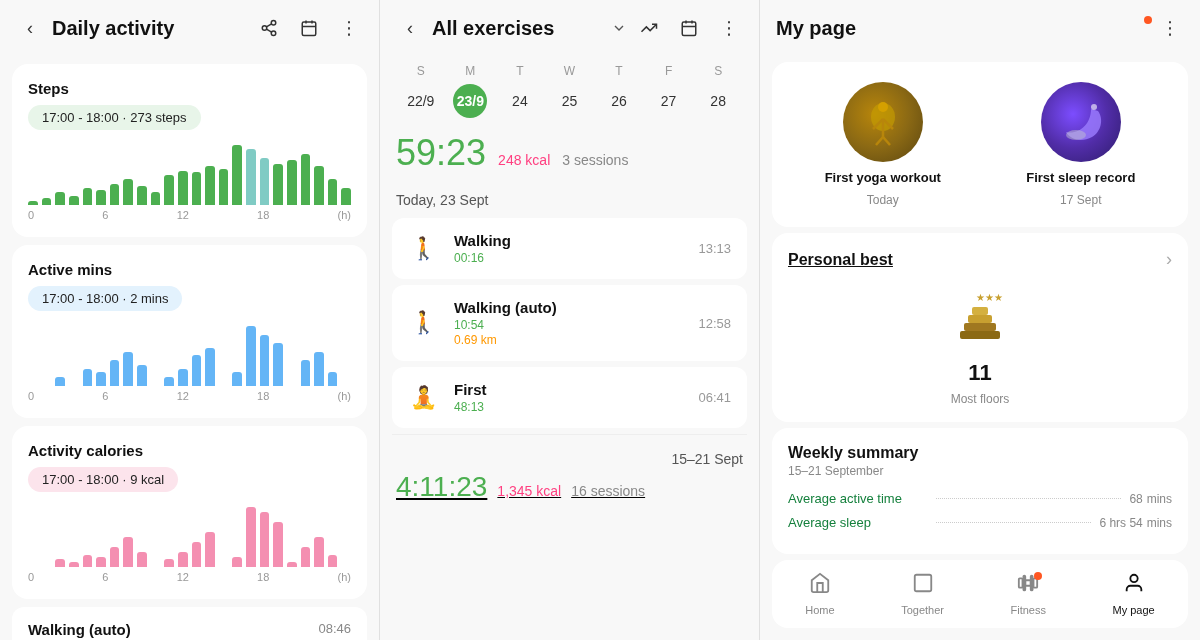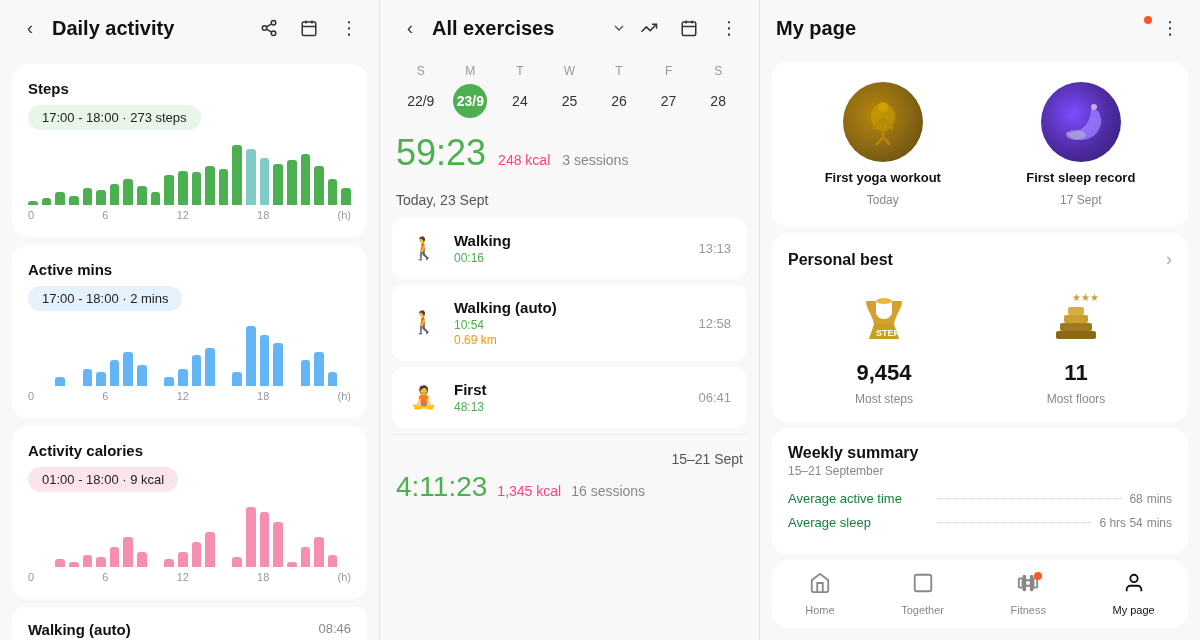--- a/index.html
+++ b/index.html
@@ -268,20 +268,21 @@
       font-size: 28px;
       font-weight: 300;
       color: #4caf50;
     }
 
     .week-summary-row {
       display: flex;
       align-items: baseline;
       gap: 10px;
       margin-top: 4px;
+      text-decoration: underline;
     }
 
     .week-summary-kcal {
       font-size: 14px;
       color: #ff4081;
     }
 
     .week-summary-sessions {
       font-size: 14px;
       color: #888;
@@ -374,20 +375,21 @@
       display: flex;
       justify-content: space-between;
       align-items: center;
       margin-bottom: 14px;
     }
 
     .section-title {
       font-size: 16px;
       font-weight: 600;
       color: #111;
+      text-decoration: underline;
     }
 
     .chevron-right {
       font-size: 18px;
       color: #aaa;
     }
 
     .pb-items {
       display: flex;
       justify-content: space-around;
@@ -609,21 +611,21 @@
       <span>0</span>
       <span>6</span>
       <span>12</span>
       <span>18</span>
       <span>(h)</span>
     </div>
   </div>
 
   <div class="chart-section">
     <div class="chart-title">Activity calories</div>
-    <div class="tooltip-bubble pink">01:00 - 18:00 · 9 kcal</div>
+    <div class="tooltip-bubble pink">17:00 - 18:00 · 9 kcal</div>
     <div class="bars-container" id="calories-bars">
         <div class="chart-bar bar-pink" style="height: 0px;"></div>
         <div class="chart-bar bar-pink" style="height: 0px;"></div>
         <div class="chart-bar bar-pink" style="height: 8px;"></div>
         <div class="chart-bar bar-pink" style="height: 5px;"></div>
         <div class="chart-bar bar-pink" style="height: 12px;"></div>
         <div class="chart-bar bar-pink" style="height: 10px;"></div>
         <div class="chart-bar bar-pink" style="height: 20px;"></div>
         <div class="chart-bar bar-pink" style="height: 30px;"></div>
         <div class="chart-bar bar-pink" style="height: 15px;"></div>
@@ -805,32 +807,20 @@
 
   <div class="personal-best-card">
     <div class="section-header-row">
       <div class="section-title">Personal best</div>
       <div class="chevron-right">›</div>
     </div>
     <div class="pb-items">
       <div class="pb-item">
         <div class="pb-trophy">
           <svg width="60" height="60" viewBox="0 0 60 60">
-            <path d="M15 50 L45 50 L40 35 L20 35 Z" fill="#c8a020"></path>
-            <path d="M20 35 C18 25 12 20 12 12 L22 12 L22 25 C24 28 26 30 30 30 C34 30 36 28 38 25 L38 12 L48 12 C48 20 42 25 40 35 Z" fill="#d4a030"></path>
-            <ellipse cx="30" cy="12" rx="8" ry="3" fill="#e8b840"></ellipse>
-            <text x="22" y="47" font-size="9" fill="#fff" font-weight="bold">STEP</text>
-          </svg>
-        </div>
-        <div class="pb-value">9,454</div>
-        <div class="pb-label">Most steps</div>
-      </div>
-      <div class="pb-item">
-        <div class="pb-trophy">
-          <svg width="60" height="60" viewBox="0 0 60 60">
             <rect x="10" y="42" width="40" height="8" fill="#8b6914" rx="2"></rect>
             <rect x="14" y="34" width="32" height="8" fill="#a07820" rx="2"></rect>
             <rect x="18" y="26" width="24" height="8" fill="#c8a030" rx="2"></rect>
             <rect x="22" y="18" width="16" height="8" fill="#d4b040" rx="2"></rect>
             <text x="26" y="12" font-size="10" fill="#c8a030">★★★</text>
           </svg>
         </div>
         <div class="pb-value">11</div>
         <div class="pb-label">Most floors</div>
       </div>

